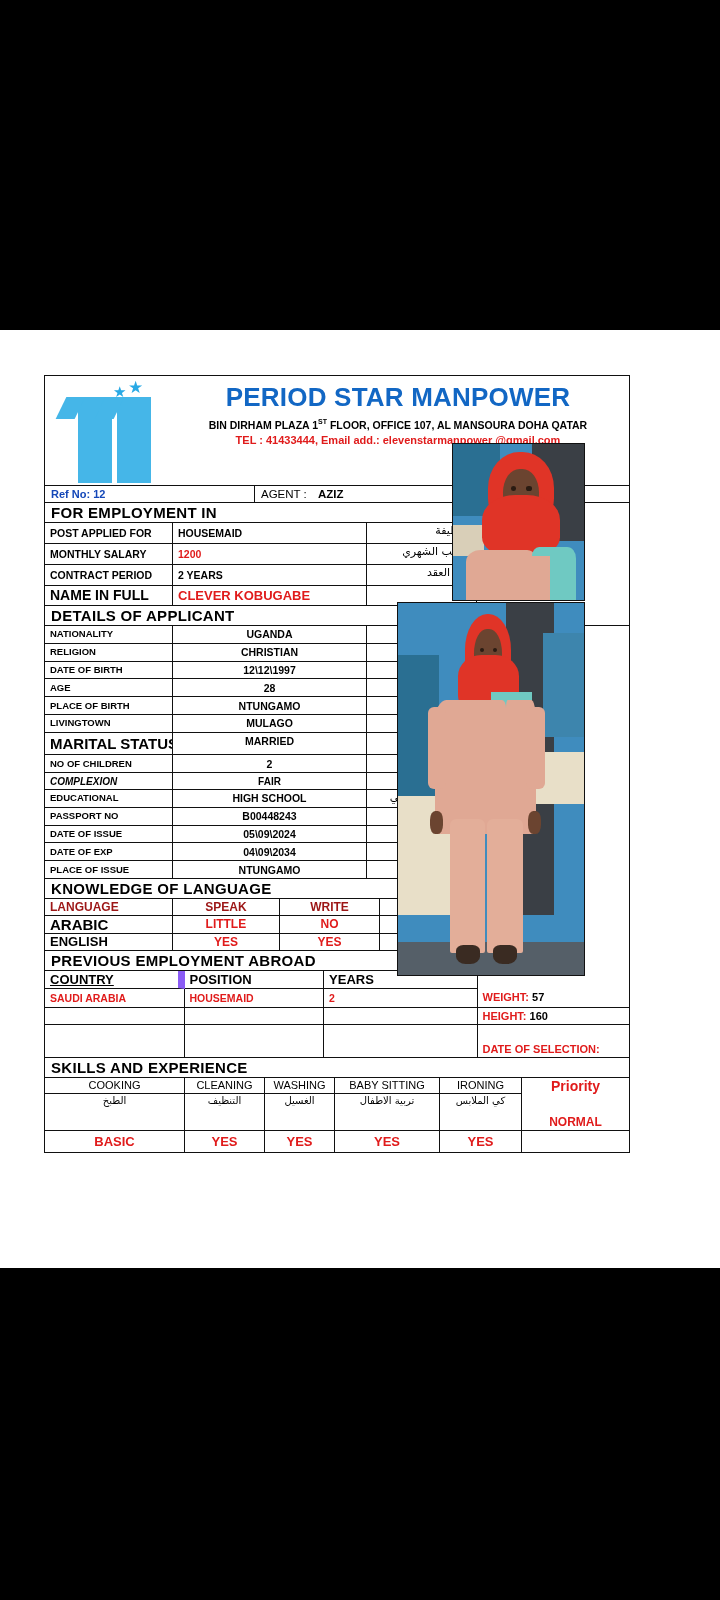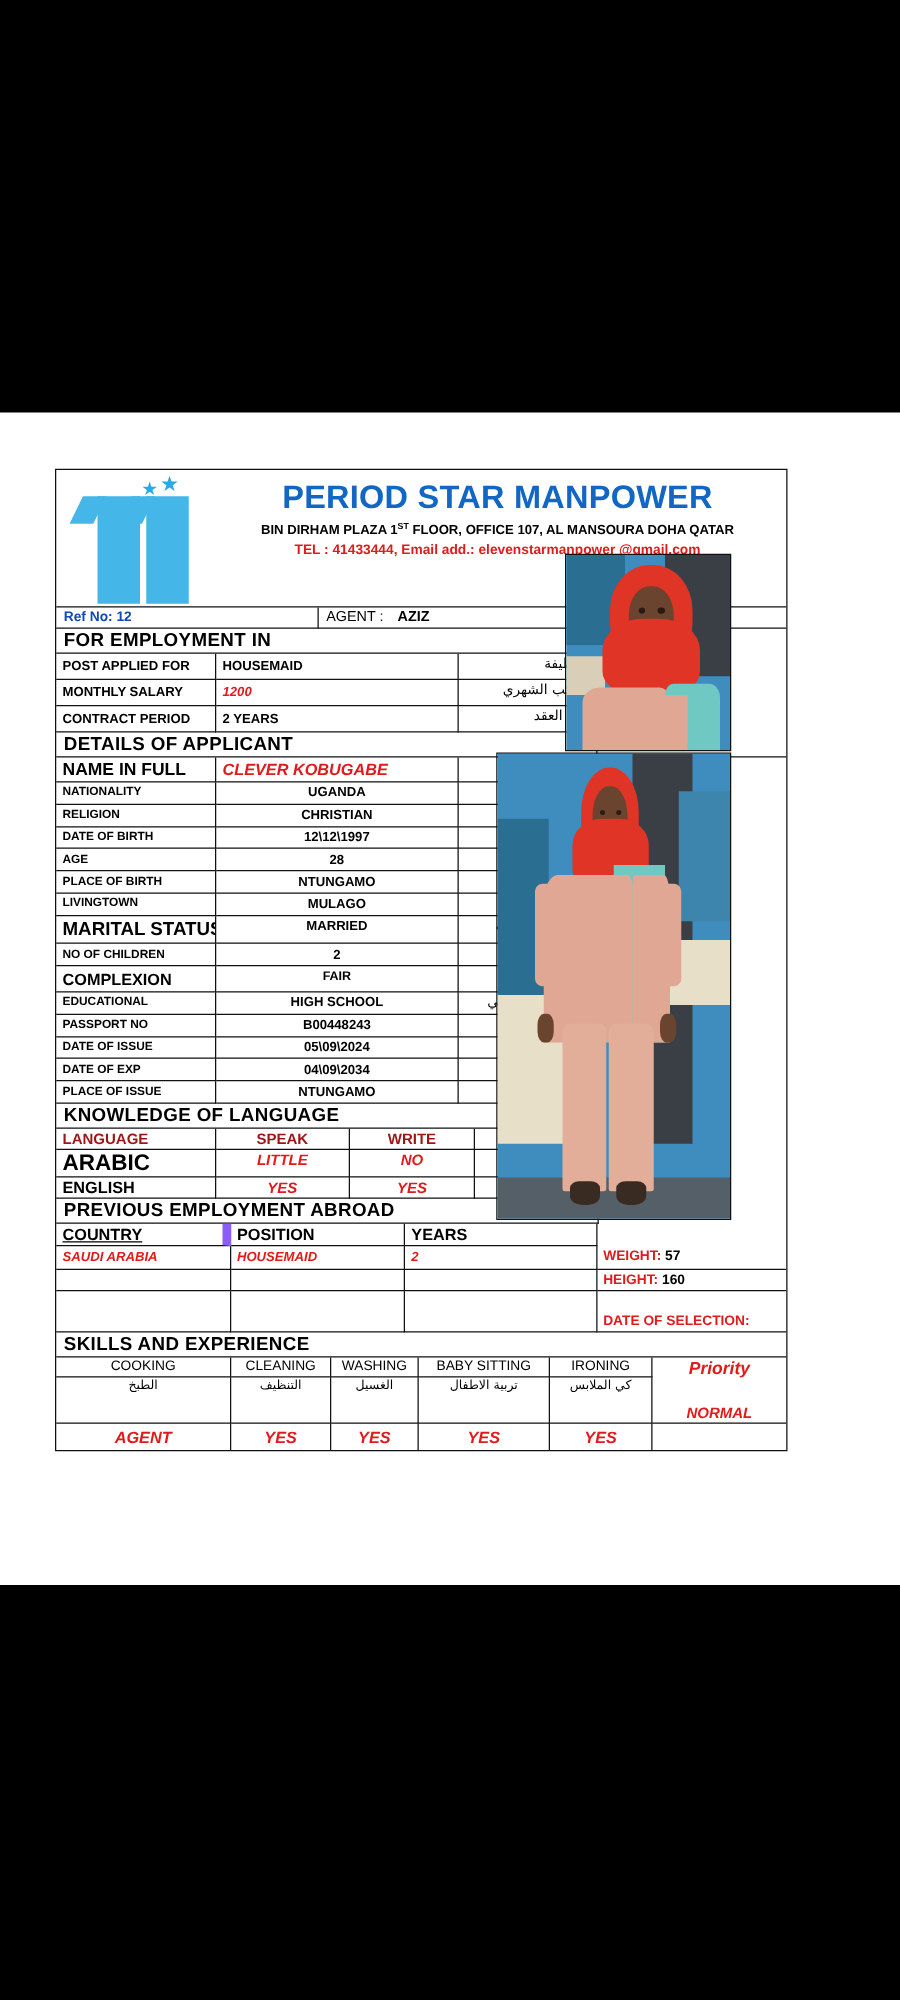--- a/index.html
+++ b/index.html
@@ -18,21 +18,21 @@
     position: absolute; left: 44px; top: 45px;
     width: 586px;
     background: #fff;
     border: 1px solid #111;
     font-size: 10px;
     color: #000;
   }
   .row { display: flex; width: 100%; }
   .cell { border-right: 1px solid #111; border-bottom: 1px solid #111; padding: 1px 5px; overflow: hidden; white-space: nowrap; }
   .cell:last-child { border-right: none; }
-  .red { color: #e01b1b; font-style: italic; }
+  .red { color: #e01b1b; }
   .darkred { color: #9c1616; }
   .blue { color: #1447b8; }
   .b { font-weight: bold; }
   .ctr { text-align: center; }
   .ar { text-align: right; font-family: "DejaVu Sans", sans-serif; font-size: 11px; direction: rtl; }
 
   
   #header { display: flex; height: 110px; border-bottom: 1px solid #111; }
   #logo { width: 122px; position: relative; }
   .digit {
@@ -138,31 +138,31 @@
         <div class="cell photo-gap" style="border-right:none;border-bottom:none;"></div>
       </div>
       <div class="row">
         <div class="cell c-lab b" style="font-size:10.5px;padding:4px 5px;">CONTRACT PERIOD</div>
         <div class="cell c-val b" style="font-size:10.5px;padding:4px 5px;">2 YEARS</div>
         <div class="cell c-ar ar">مدة العقد</div>
         <div class="cell photo-gap" style="border-right:none;border-bottom:none;"></div>
       </div>
 
       <div class="row">
-        <div class="band" style="width:434px;border-right:1px solid #111;">DETAILS OF APPLICANT</div>
-        <div class="photo-gap" style="border-bottom:1px solid #111;"></div>
-      </div>
-
-      <div class="row">
         <div class="cell b" style="width:128px;font-size:14px;padding:1px 5px;">NAME IN FULL</div>
         <div class="cell b red" style="width:194px;font-size:13px;padding:2px 5px;">CLEVER KOBUGABE</div>
         <div class="cell" style="width:110px;"></div>
         <div class="cell photo-gap" style="border-right:none;border-bottom:none;"></div>
       </div>
 
+      <div class="row">
+        <div class="band" style="width:434px;border-right:1px solid #111;">DETAILS OF APPLICANT</div>
+        <div class="photo-gap" style="border-bottom:1px solid #111;"></div>
+      </div>
+
       <div>
 
       <div class="row">
             <div class="cell c-lab b" style="font-size:9.5px;padding:2.4px 5px;">NATIONALITY</div>
             <div class="cell c-val b ctr" style="font-size:10.5px;padding:2.4px 5px;">UGANDA</div>
             <div class="cell c-ar ar" style="padding:1px 5px;">الجنسية</div>
             <div class="cell photo-gap" style="border-right:none;border-bottom:none;"></div>
           </div>
           <div class="row">
             <div class="cell c-lab b" style="font-size:9.5px;padding:2.4px 5px;">RELIGION</div>
@@ -200,21 +200,21 @@
             <div class="cell c-ar ar" style="padding:1px 5px;">الحالة الاجتماعية</div>
             <div class="cell photo-gap" style="border-right:none;border-bottom:none;"></div>
           </div>
           <div class="row">
             <div class="cell c-lab b" style="font-size:9.5px;padding:2.4px 5px;">NO OF CHILDREN</div>
             <div class="cell c-val b ctr" style="font-size:10.5px;padding:2.4px 5px;">2</div>
             <div class="cell c-ar ar" style="padding:1px 5px;">عدد الاطفال</div>
             <div class="cell photo-gap" style="border-right:none;border-bottom:none;"></div>
           </div>
           <div class="row">
-            <div class="cell c-lab b" style="font-size:13px;padding:2.4px 5px;">COMPLEXION</div>
+            <div class="cell c-lab b" style="font-size:10px;padding:2.4px 5px;font-style:italic;">COMPLEXION</div>
             <div class="cell c-val b ctr" style="font-size:10px;padding:2.4px 5px;">FAIR</div>
             <div class="cell c-ar ar" style="padding:1px 5px;">لون البشرة</div>
             <div class="cell photo-gap" style="border-right:none;border-bottom:none;"></div>
           </div>
           <div class="row">
             <div class="cell c-lab b" style="font-size:9.5px;padding:2.4px 5px;">EDUCATIONAL</div>
             <div class="cell c-val b ctr" style="font-size:10.5px;padding:2.4px 5px;">HIGH SCHOOL</div>
             <div class="cell c-ar ar" style="padding:1px 5px;">المستوى التعليمي</div>
             <div class="cell photo-gap" style="border-right:none;border-bottom:none;"></div>
           </div>
@@ -247,21 +247,21 @@
       <div class="band" style="width:434px;border-right:1px solid #111;">KNOWLEDGE OF LANGUAGE</div>
       <div>
           <div class="row">
             <div class="cell b darkred " style="width:128px;font-size:12px;padding:1px 5px;">LANGUAGE</div>
             <div class="cell b darkred ctr" style="width:108px;font-size:12px;padding:1px 5px;">SPEAK</div>
             <div class="cell b darkred ctr" style="width:100px;font-size:12px;padding:1px 5px;">WRITE</div>
             <div class="cell b darkred ctr" style="width:98px;font-size:12px;padding:1px 5px;border-right:1px solid #111;">READ</div>
             <div class="cell photo-gap" style="border-right:none;border-bottom:none;"></div>
           </div>
           <div class="row">
-            <div class="cell b" style="width:128px;font-size:18px;padding:0 5px;">ARABIC</div>
+            <div class="cell b" style="width:128px;font-size:15px;padding:0 5px;">ARABIC</div>
             <div class="cell b red ctr" style="width:108px;font-size:12px;padding:1px 5px;">LITTLE</div>
             <div class="cell b red ctr" style="width:100px;font-size:12px;padding:1px 5px;">NO</div>
             <div class="cell b red ctr" style="width:98px;font-size:12px;padding:1px 5px;border-right:1px solid #111;">NO</div>
             <div class="cell photo-gap" style="border-right:none;border-bottom:none;"></div>
           </div>
           <div class="row">
             <div class="cell b" style="width:128px;font-size:13px;padding:0 5px;">ENGLISH</div>
             <div class="cell b red ctr" style="width:108px;font-size:12px;padding:1px 5px;">YES</div>
             <div class="cell b red ctr" style="width:100px;font-size:12px;padding:1px 5px;">YES</div>
             <div class="cell b red ctr" style="width:98px;font-size:12px;padding:1px 5px;border-right:1px solid #111;">YES</div>
@@ -309,21 +309,21 @@
           </div>
           <div class="row">
             <div class="cell ctr ar" style="width:140px;font-size:10px;padding:1px 3px;border-right:1px solid #111;text-align:center;">الطبخ</div>
             <div class="cell ctr ar" style="width:80px;font-size:10px;padding:1px 3px;border-right:1px solid #111;text-align:center;">التنظيف</div>
             <div class="cell ctr ar" style="width:70px;font-size:10px;padding:1px 3px;border-right:1px solid #111;text-align:center;">الغسيل</div>
             <div class="cell ctr ar" style="width:105px;font-size:10px;padding:1px 3px;border-right:1px solid #111;text-align:center;">تربية الاطفال</div>
             <div class="cell ctr ar" style="width:82px;font-size:10px;padding:1px 3px;border-right:1px solid #111;text-align:center;">كي الملابس</div>
             <div class="cell b red ctr" style="width:107px;font-size:12px;padding:1px 3px;border-right:none;margin-top:20px;">NORMAL</div>
           </div>
           <div class="row">
-            <div class="cell b red ctr" style="width:140px;font-size:13px;padding:3px 3px;border-right:1px solid #111;border-bottom:none;">AGENT</div>
+            <div class="cell b red ctr" style="width:140px;font-size:13px;padding:3px 3px;border-right:1px solid #111;border-bottom:none;">BASIC</div>
             <div class="cell b red ctr" style="width:80px;font-size:13px;padding:3px 3px;border-right:1px solid #111;border-bottom:none;">YES</div>
             <div class="cell b red ctr" style="width:70px;font-size:13px;padding:3px 3px;border-right:1px solid #111;border-bottom:none;">YES</div>
             <div class="cell b red ctr" style="width:105px;font-size:13px;padding:3px 3px;border-right:1px solid #111;border-bottom:none;">YES</div>
             <div class="cell b red ctr" style="width:82px;font-size:13px;padding:3px 3px;border-right:1px solid #111;border-bottom:none;">YES</div>
             <div class="cell" style="width:107px;border-right:none;border-bottom:none;"></div>
           </div>
         </div>
 
     </div>
 

